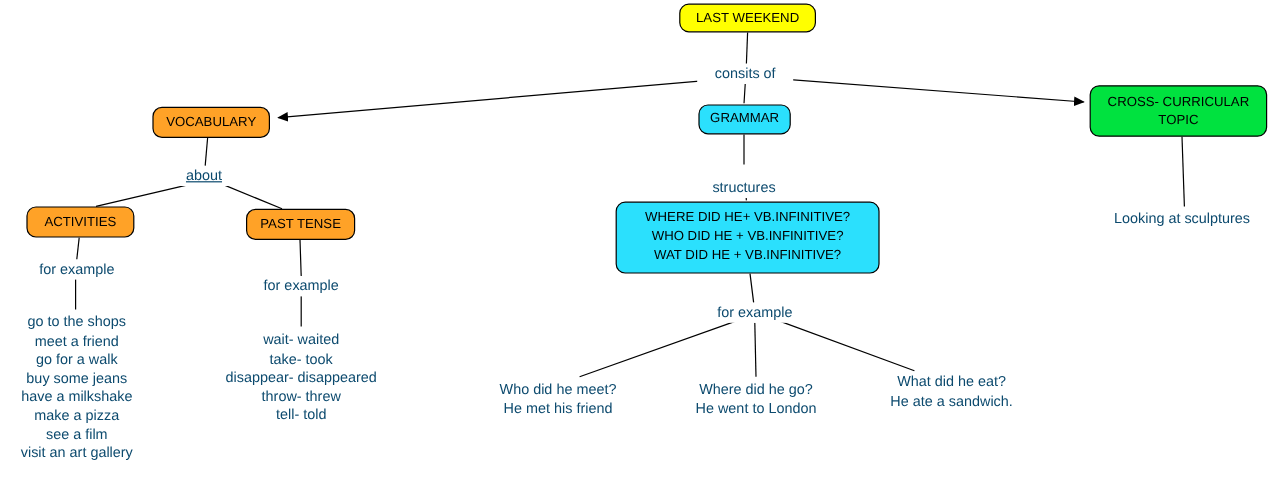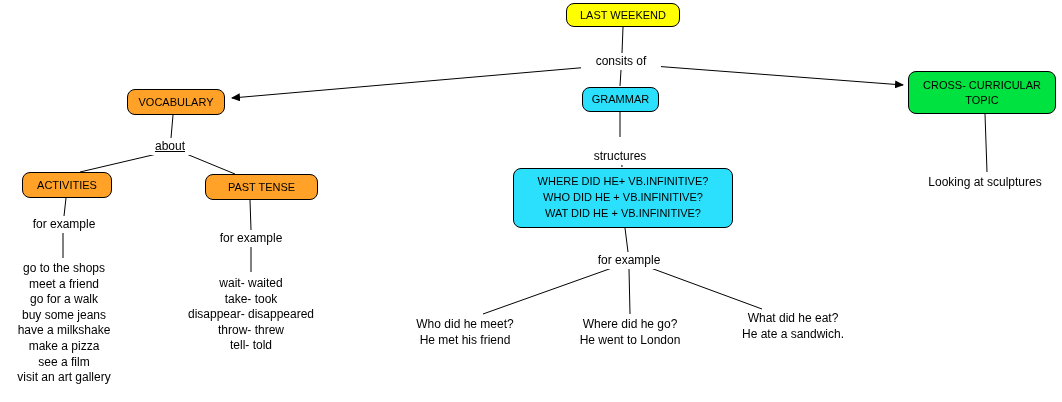--- a/index.html
+++ b/index.html
@@ -33,21 +33,21 @@
     color: #000;
     white-space: pre-line;
     line-height: 1.3;
     padding: 2px 4px;
     cursor: default;
   }
   .label {
     position: absolute;
     text-align: center;
     font-size: 12px;
-    color: #000000;
+    color: #0c4a6e;
     white-space: pre-line;
     line-height: 1.3;
     background: #ffffff;
   }
   .structures-box { line-height: 1.45; }
 </style>
 </head>
 <body>
 
 <div class="canvas">
@@ -86,21 +86,21 @@
 
   <div class="node" style="left: 582px; top: 87px; width: 77px; height: 25px; background: rgb(43, 224, 253);">GRAMMAR</div>
 
   <div class="node" style="left: 908px; top: 71px; width: 148px; height: 43px; background: rgb(0, 226, 63);">CROSS- CURRICULAR
 TOPIC</div>
 
   <div class="label" style="left:140px; top:139px; width:60px;text-decoration:underline;">about</div>
 
   <div class="node" style="left: 22px; top: 172px; width: 90px; height: 26px; background: rgb(255, 162, 39);">ACTIVITIES</div>
 
-  <div class="node" style="left: 205px; top: 174px; width: 113px; height: 26px; background: rgb(255, 162, 39); text-align: center;">PAST TENSE</div>
+  <div class="node" style="left: 205px; top: 174px; width: 91px; height: 26px; background: rgb(255, 162, 39); text-align: center;">PAST TENSE</div>
 
   <div class="label" style="left:18px; top:217px; width:92px;">for example</div>
 
   <div class="label" style="left:5px; top:261px; width:118px;">go to the shops
 meet a friend
 go for a walk
 buy some jeans
 have a milkshake
 make a pizza
 see a film

